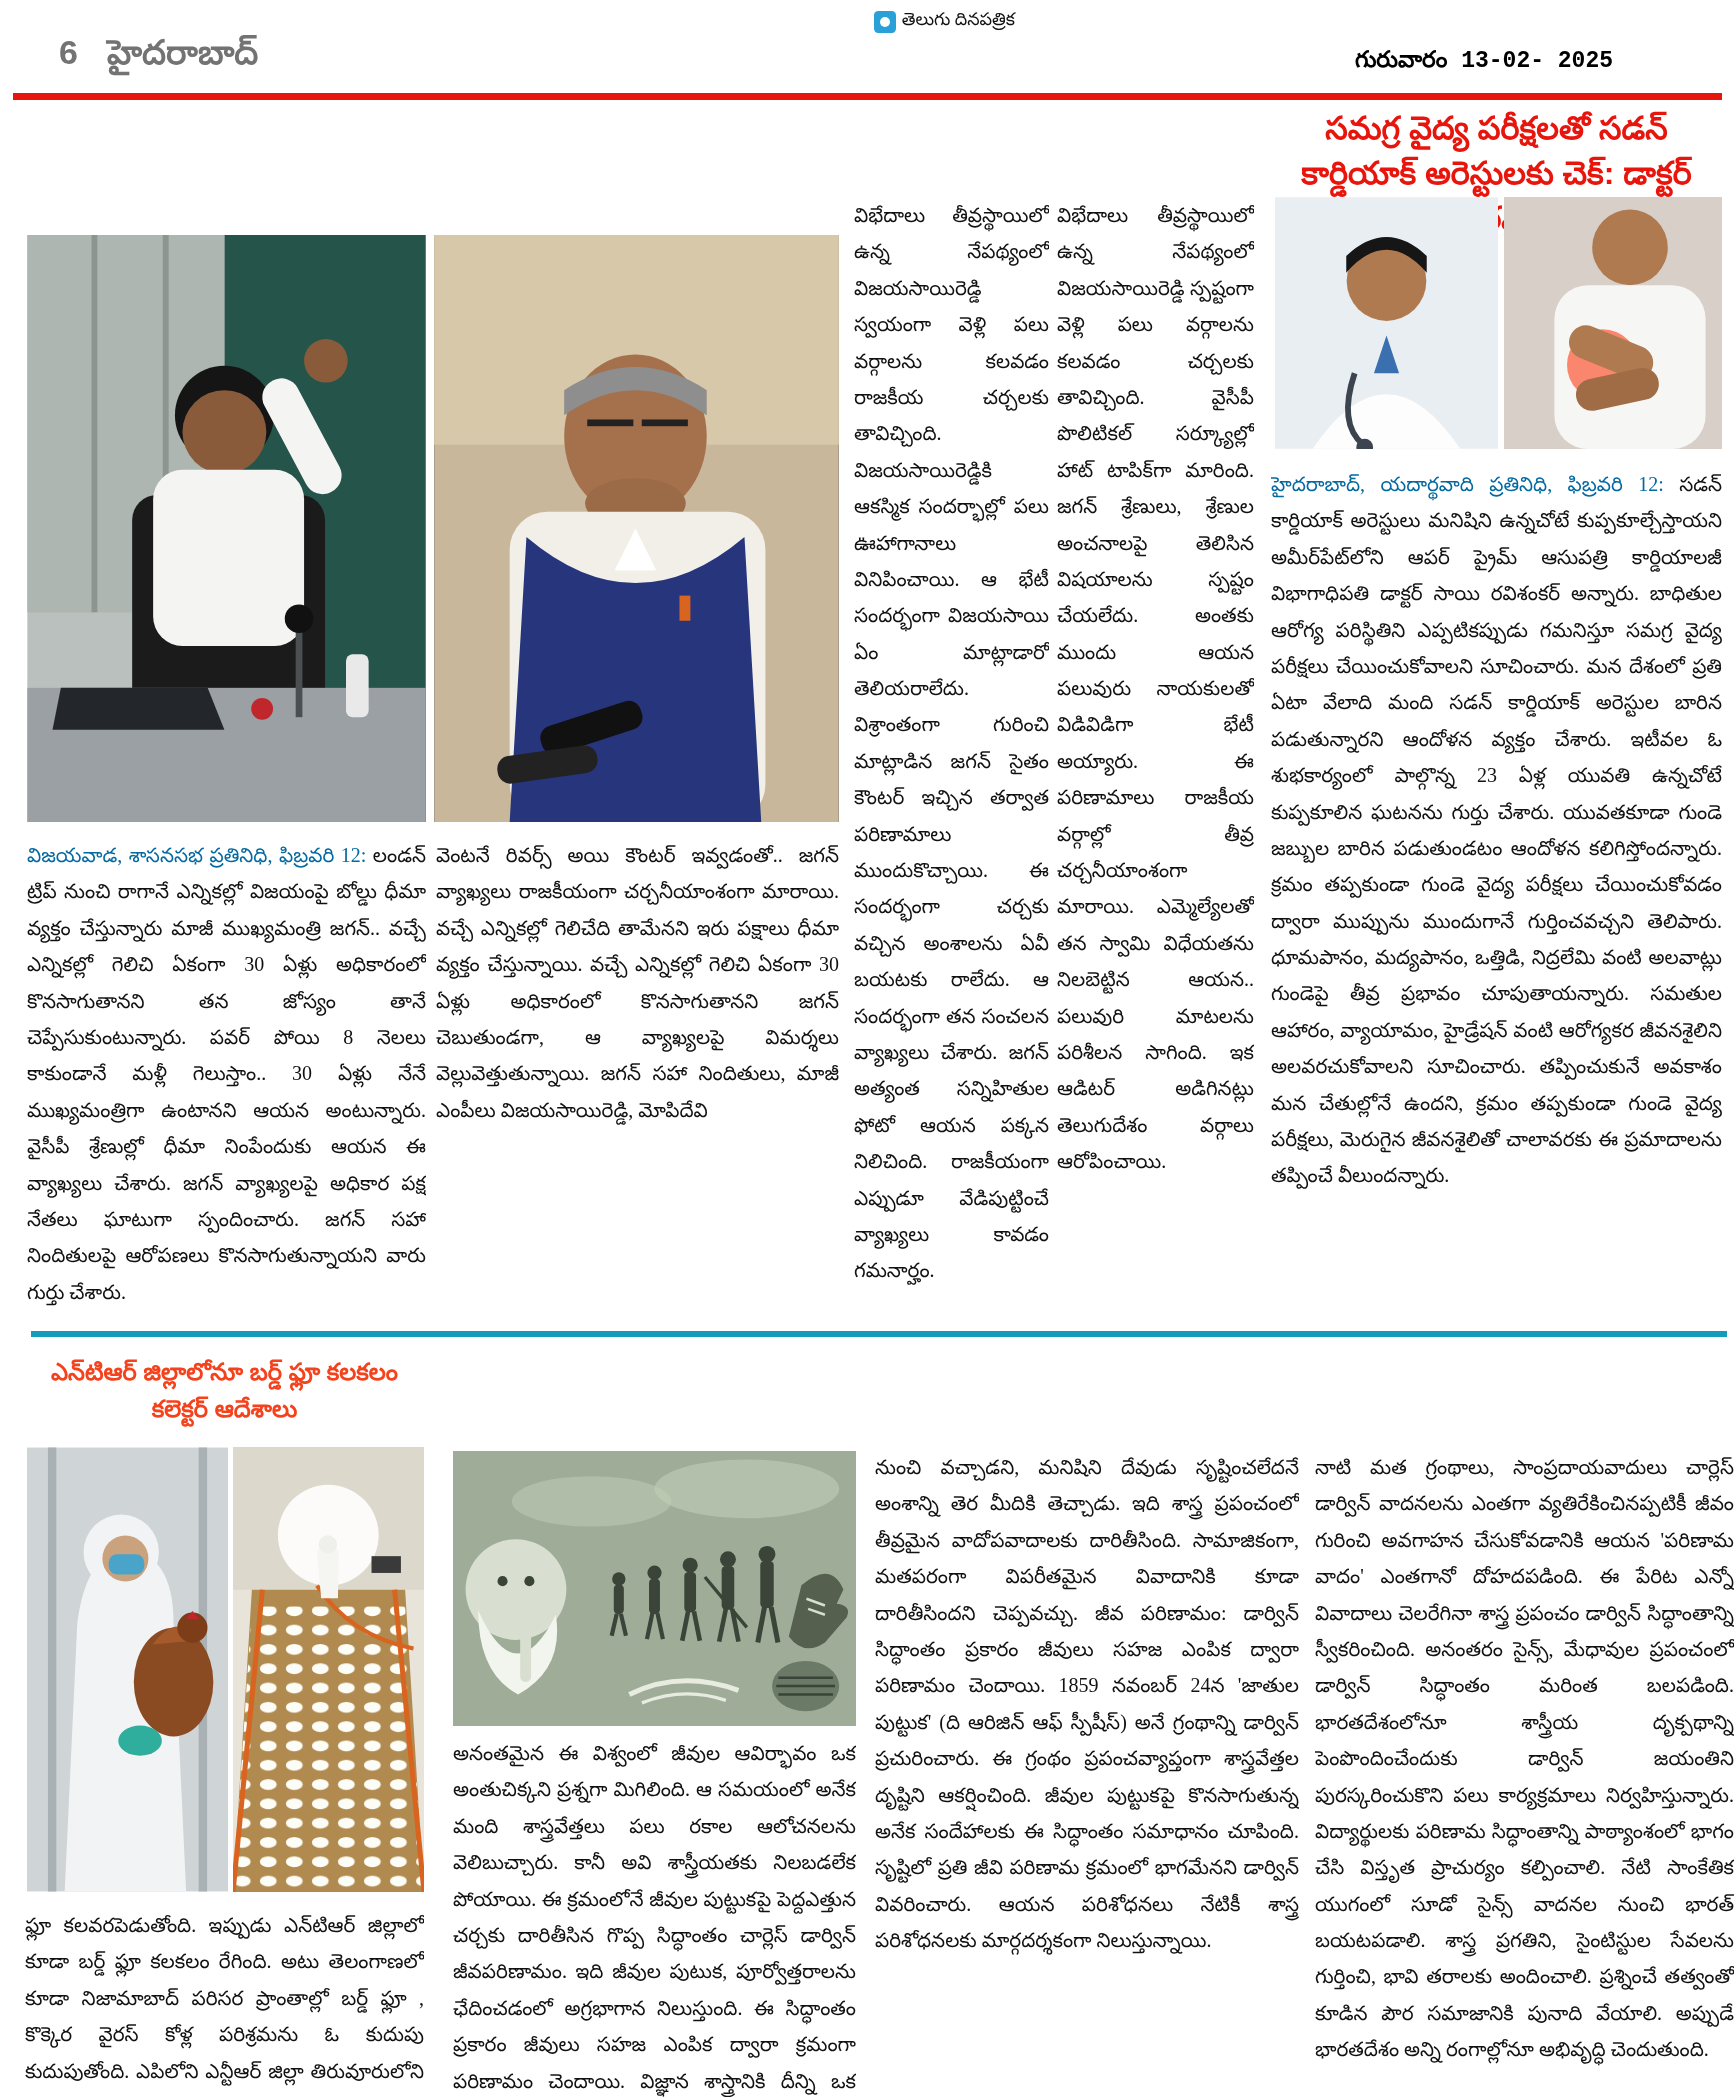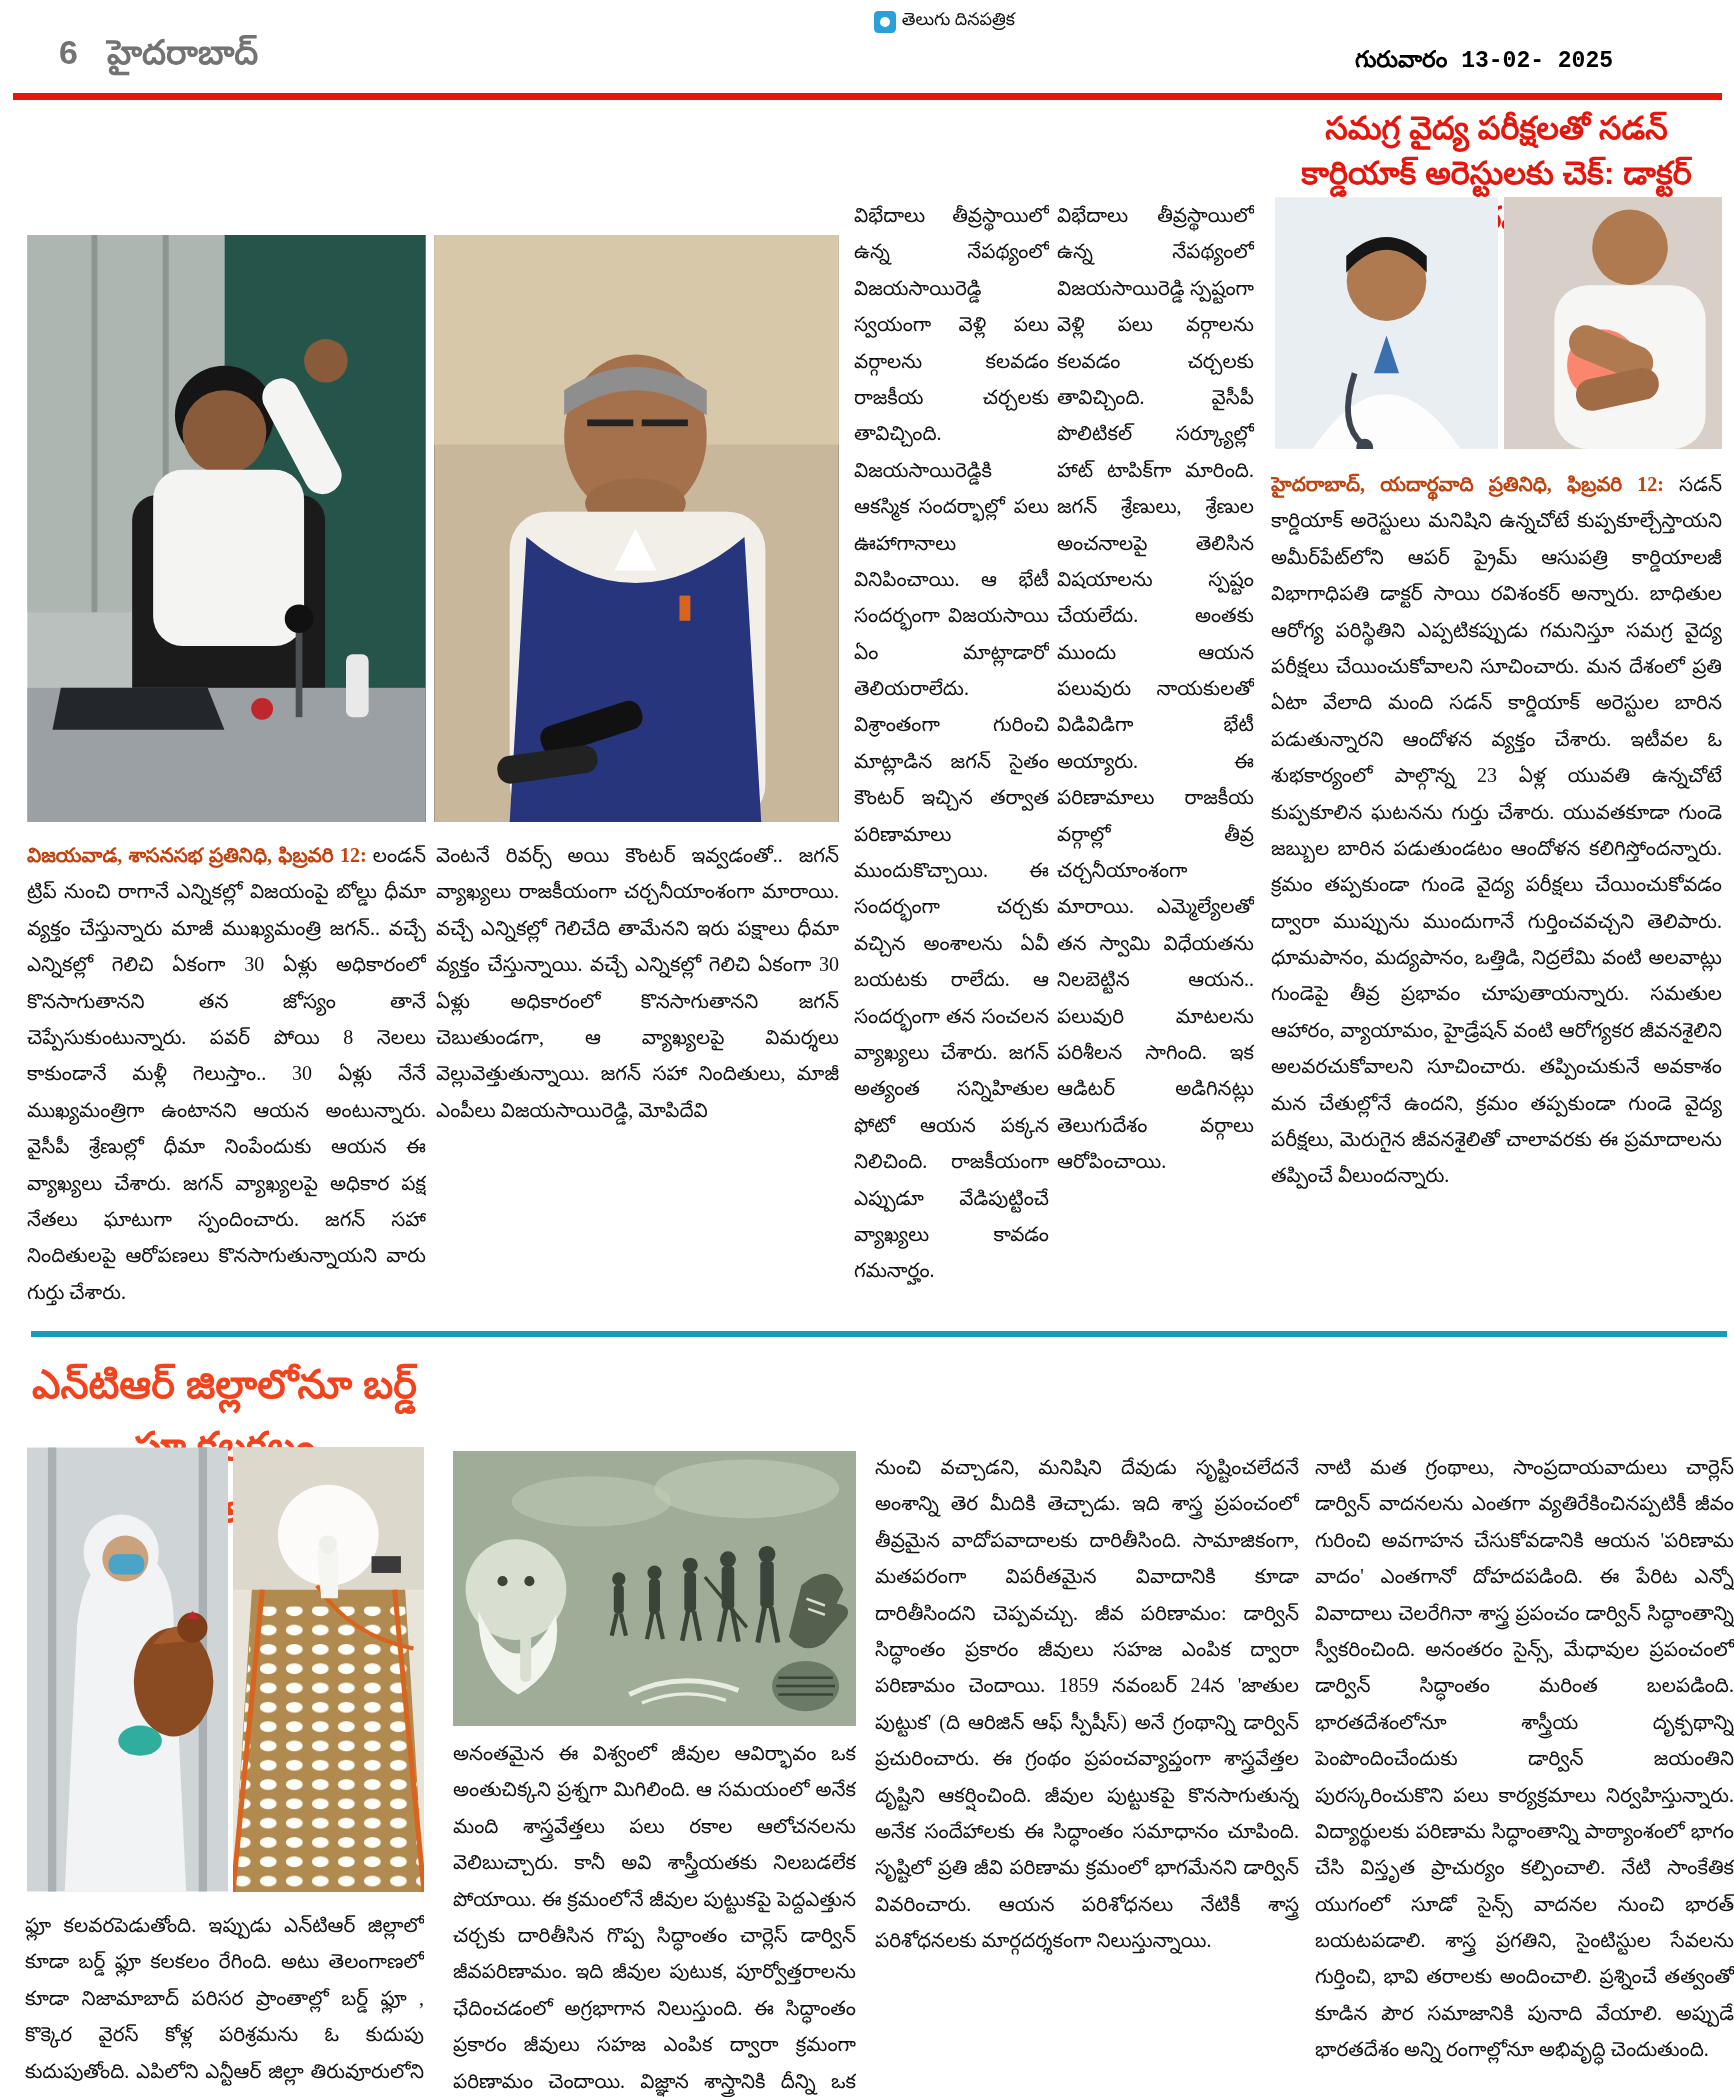--- a/index.html
+++ b/index.html
@@ -22,30 +22,30 @@
             font-size:23px;color:#000;}
   .redrule{left:12.6px;top:93px;width:1709px;height:6.7px;background:#e8150d;}
   
   .main-headline{left:29px;top:106px;width:1229px;height:130px;white-space:nowrap;
       font-family:"Liberation Sans",sans-serif;font-weight:800;font-size:79px;line-height:126px;}
   .mh-black{color:#000;text-shadow:3.8px 3.8px 0 #b5b5b5;}
   .mh-red{color:#e8150d;margin-left:21px;
       text-shadow:-1.7px -1.7px 0 #fff,1.7px -1.7px 0 #fff,-1.7px 1.7px 0 #fff,1.7px 1.7px 0 #fff,4.2px 4.2px 0 #b5b5b5;}
   
   .col{font-size:20px;line-height:1.82;text-align:justify;overflow:hidden;}
-  .byline{color:#c2410c;font-weight:bold;}
+  .byline{color:#0369a1;font-weight:normal;}
   
   .doc-headline{left:1271px;top:106px;width:451px;text-align:center;
       font-family:"Liberation Sans",sans-serif;font-weight:bold;font-size:32px;
       line-height:1.4;color:#e8150d;}
   
   .tealrule{left:31px;top:1331px;width:1696px;height:5.9px;background:#149cba;}
   
   .bf-headline{left:25px;top:1353px;width:399px;text-align:center;
-      font-family:"Liberation Sans",sans-serif;font-weight:bold;font-size:40px;
+      font-family:"Liberation Sans",sans-serif;font-weight:bold;font-size:24px;
       line-height:1.55;color:#f4421c;}
   
   .darwin-headline{left:447px;top:1359px;width:1279px;white-space:nowrap;
       font-family:"Liberation Sans",sans-serif;font-weight:800;font-size:63px;
       color:#8e0f8e;text-shadow:1.7px 1.7px 0 #d9a9d9;}
   
   .photo{display:block;}
 </style>
 </head>
 <body>

